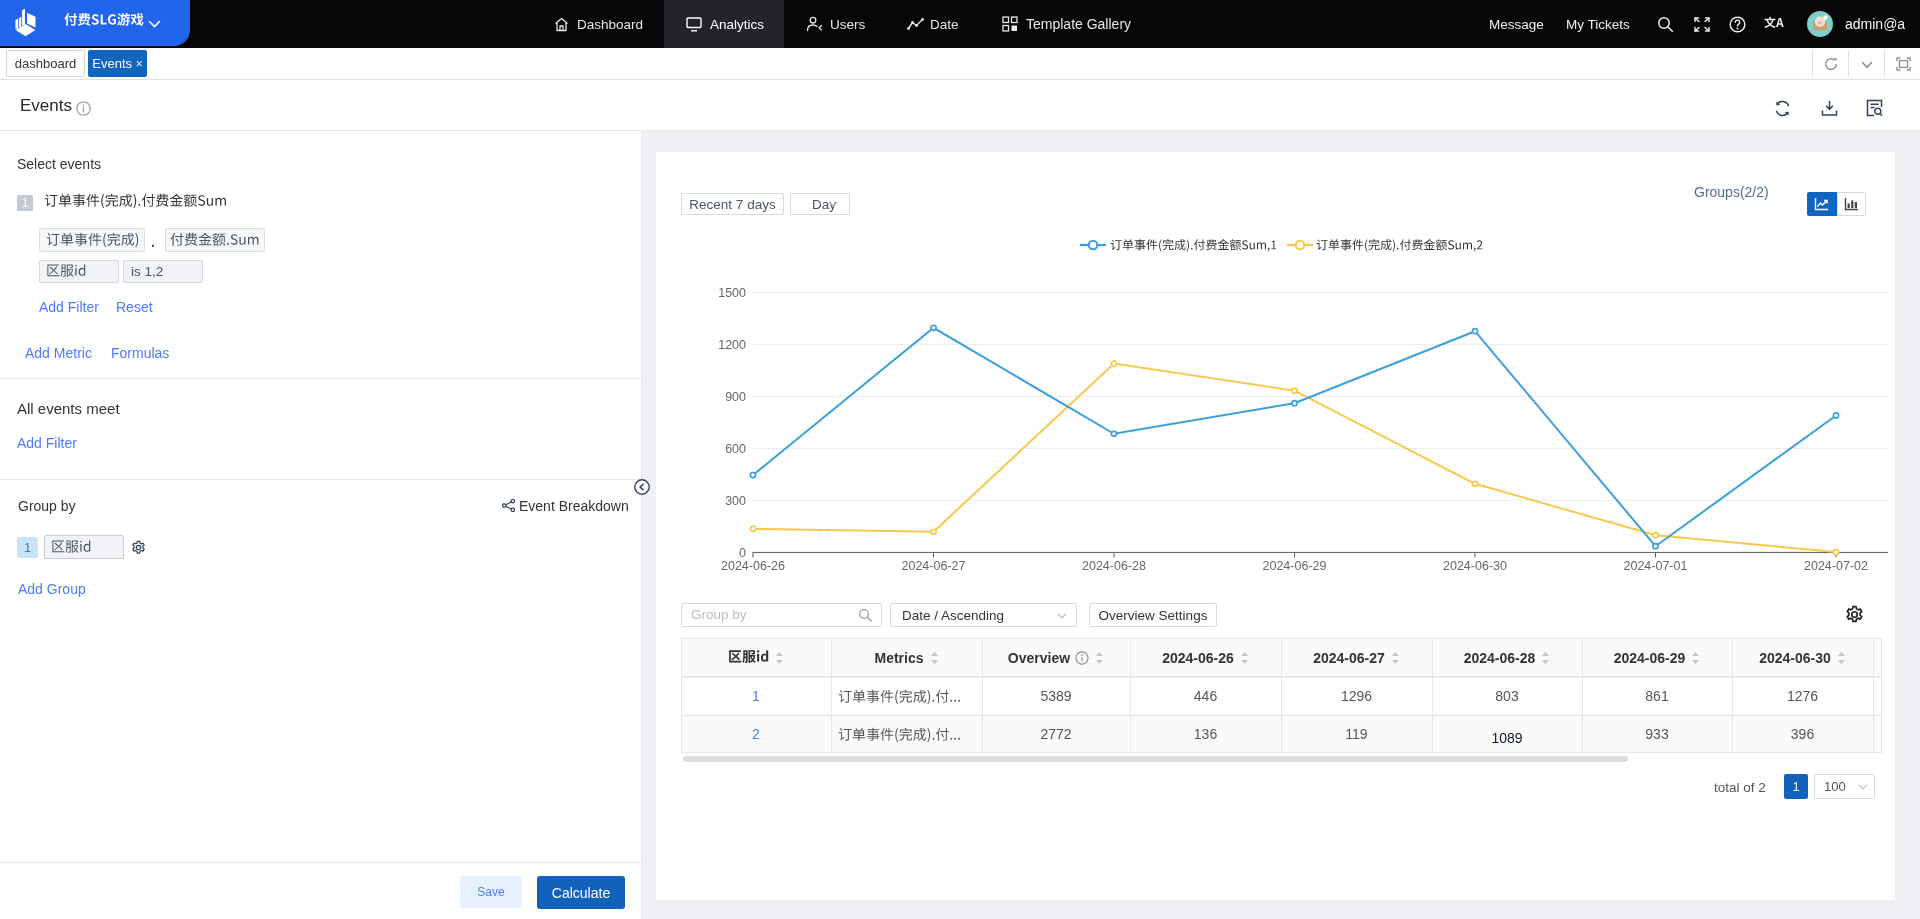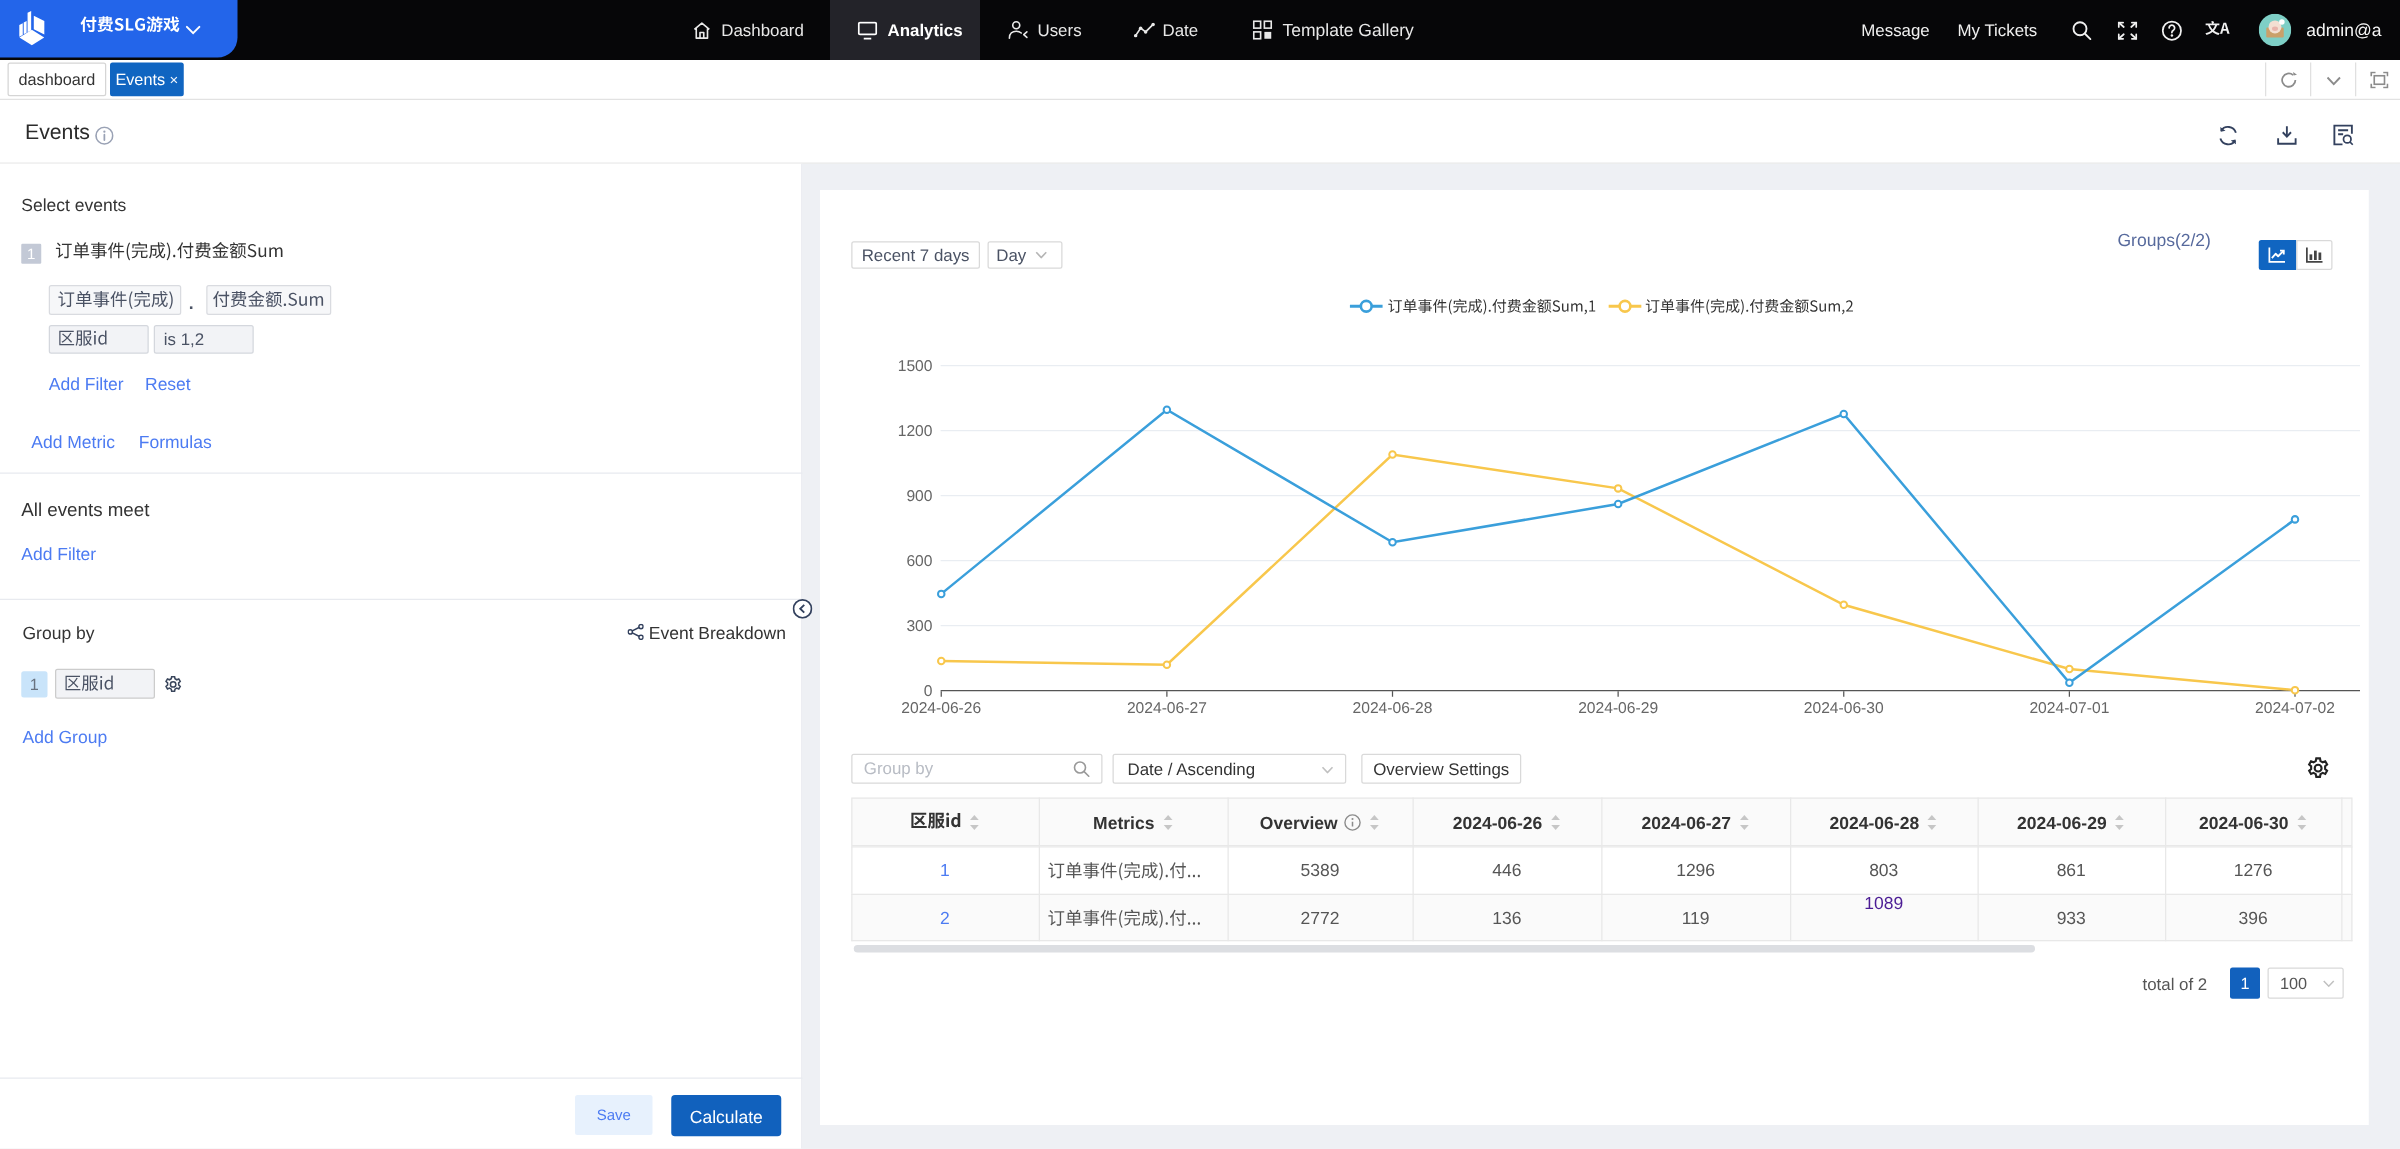--- a/index.html
+++ b/index.html
@@ -28,21 +28,21 @@
   </svg>
 <div class="ab" style="left:664px;top:0;width:120px;height:48px;background:#232329"></div>
 <svg class="ab" style="left:554px;top:17px" width="15" height="15" viewBox="0 0 15 15">
     <path d="M1.5 6.5 L7.5 1.5 L13.5 6.5 M3 5.8 V13.5 H12 V5.8 M6 13.5 V9 H9 V13.5" stroke="#e8e8e8" stroke-width="1.3" fill="none" stroke-linejoin="round"></path>
   </svg>
 <div class="ab flex" style="left:577px;top:0;height:48px;color:#e8e8e8;font-size:13.5px">Dashboard</div>
 <svg class="ab" style="left:686px;top:17px" width="16" height="15" viewBox="0 0 16 15">
     <rect x="1" y="1" width="14" height="9.5" rx="1" stroke="#fff" stroke-width="1.4" fill="none"></rect>
     <path d="M5 13.8 H11" stroke="#fff" stroke-width="1.4"></path>
   </svg>
-<div class="ab flex" style="left:710px;top:0;height:48px;color:#fff;font-size:13.5px;font-weight:bold">Analytics</div>
+<div class="ab flex" style="left:710px;top:0;height:48px;color:#fff;font-size:13.5px;font-weight:normal">Analytics</div>
 <svg class="ab" style="left:806px;top:16px" width="17" height="16" viewBox="0 0 17 16">
     <circle cx="7" cy="4.2" r="2.8" stroke="#e8e8e8" stroke-width="1.3" fill="none"></circle>
     <path d="M1.5 14.5 C1.5 10.8 4 9 7 9 C8.6 9 10 9.5 11 10.4" stroke="#e8e8e8" stroke-width="1.3" fill="none" stroke-linecap="round"></path>
     <path d="M15.5 9.5 L13 11.7 L15.5 13.9" stroke="#e8e8e8" stroke-width="1.3" fill="none" stroke-linecap="round" stroke-linejoin="round"></path>
   </svg>
 <div class="ab flex" style="left:830px;top:0;height:48px;color:#e8e8e8;font-size:13.5px">Users</div>
 <svg class="ab" style="left:907px;top:18px" width="17" height="12" viewBox="0 0 17 12">
     <path d="M1.5 10.5 L5.5 4.5 L9.5 7.5 L15.5 1.5" stroke="#e8e8e8" stroke-width="1.4" fill="none" stroke-linecap="round" stroke-linejoin="round"></path>
     <circle cx="1.5" cy="10.5" r="1.4" fill="#e8e8e8"></circle>
     <circle cx="5.5" cy="4.5" r="1.4" fill="#e8e8e8"></circle>
@@ -205,21 +205,21 @@
 <div class="ab" style="left:18px;top:581px;font-size:14px;color:#4c7bf2">Add Group</div>
 <div class="ab" style="left:0;top:862px;width:642px;height:1px;background:#e8eaef"></div>
 <div class="ab flex" style="left:460px;top:876px;width:62px;height:32px;background:#e7f1fd;border-radius:2px;color:#4c7bf2;font-size:12px;justify-content:center">Save</div>
 <div class="ab flex" style="left:537px;top:876px;width:88px;height:33px;background:#1161bd;border-radius:3px;color:#fff;font-size:14px;justify-content:center">Calculate</div>
 <svg class="ab" style="left:634px;top:479px" width="16" height="16" viewBox="0 0 16 16">
     <circle cx="8" cy="8" r="7.2" fill="#fff" stroke="#33415e" stroke-width="1.4"></circle>
     <path d="M9.4 4.9 L6.2 8 L9.4 11.1" stroke="#33415e" stroke-width="1.5" fill="none"></path>
   </svg>
 <div class="ab" style="left:656px;top:152px;width:1239px;height:748px;background:#fff"></div>
 <div class="ab flex" style="left:681px;top:193px;width:103px;height:22px;border:1px solid #d9d9d9;border-radius:2px;font-size:13.5px;color:#4a5264;justify-content:center">Recent 7 days</div>
-<div class="ab flex" style="left:790px;top:193px;width:60px;height:22px;border:1px solid #d9d9d9;border-radius:2px;font-size:13.5px;color:#4a5264;padding-left:6px">Day</div>
+<div class="ab flex" style="left:790px;top:193px;width:60px;height:22px;border:1px solid #d9d9d9;border-radius:2px;font-size:13.5px;color:#4a5264;padding-left:21px">Day</div>
 <svg class="ab" style="left:828px;top:201px" width="10" height="6" viewBox="0 0 10 6">
     <path d="M1 .8 L5 5 L9 .8" stroke="#b5b5b5" stroke-width="1.3" fill="none"></path>
   </svg>
 <div class="ab" style="left:1694px;top:184px;font-size:14px;color:#56699c">Groups(2/2)</div>
 <div class="ab" style="left:1807px;top:192px;width:30px;height:24px;background:#1065c1;border-radius:2px 0 0 2px"></div>
 <div class="ab" style="left:1837px;top:192px;width:29px;height:24px;background:#fff;border:1px solid #d9d9d9;border-radius:0 2px 2px 0"></div>
 <svg class="ab" style="left:1814px;top:197px" width="15" height="14" viewBox="0 0 15 14">
     <path d="M1.5 1 V12.5 H14" stroke="#fff" stroke-width="1.4" fill="none"></path>
     <path d="M3.5 9.5 L6.5 6 L8.5 8 L13 3.5" stroke="#fff" stroke-width="1.5" fill="none" stroke-linejoin="round"></path>
     <path d="M13 6.5 V3.5 H10" stroke="#fff" stroke-width="1.5" fill="none"></path>
@@ -380,21 +380,21 @@
     <div class="ab flex" style="left:1192px;top:39px;width:9px;height:38px;justify-content:center;font-size:14px;color:#555"></div>
     <div class="ab flex" style="left:0;top:77px;width:150px;height:38px;justify-content:center;font-size:14px;color:#4c7bf2">2</div>
     <div class="ab" style="left:157px;top:89px">
       <svg width="123.0" height="16.8" viewBox="0 -12.6 123.0 16.8">
         <path d="M1.6 -10.8C2.3 -10.1 3.3 -9.1 3.7 -8.5L4.5 -9.2C4 -9.8 3.1 -10.8 2.3 -11.5ZM2.9 0.8C3.1 0.5 3.5 0.2 6.5 -1.8C6.3 -2.1 6.2 -2.5 6.1 -2.8L4.1 -1.4V-7.4H0.7V-6.4H3.1V-1.3C3.1 -0.7 2.6 -0.3 2.3 -0.1C2.5 0.1 2.8 0.5 2.9 0.8ZM5.5 -10.6V-9.5H9.8V-0.4C9.8 -0.2 9.7 -0.1 9.5 -0.1C9.2 -0.1 8.2 -0.1 7.1 -0.1C7.3 0.2 7.5 0.7 7.6 1.1C8.9 1.1 9.8 1 10.3 0.8C10.8 0.6 10.9 0.3 10.9 -0.4V-9.5H13.4V-10.6Z M17.1 -6.1H20.4V-4.6H17.1ZM21.5 -6.1H25V-4.6H21.5ZM17.1 -8.4H20.4V-7H17.1ZM21.5 -8.4H25V-7H21.5ZM23.9 -11.7C23.6 -11 23 -10 22.5 -9.3H19.1L19.7 -9.6C19.4 -10.2 18.8 -11.1 18.2 -11.7L17.3 -11.3C17.8 -10.7 18.4 -9.9 18.7 -9.3H16.1V-3.7H20.4V-2.4H14.8V-1.4H20.4V1.1H21.5V-1.4H27.3V-2.4H21.5V-3.7H26.1V-9.3H23.7C24.1 -9.9 24.6 -10.7 25.1 -11.3Z M29.9 -1.8V-1H34.4V-0.1C34.4 0.2 34.3 0.3 34.1 0.3C33.8 0.3 33 0.3 32.1 0.3C32.3 0.5 32.5 0.9 32.5 1.2C33.7 1.2 34.4 1.1 34.9 1C35.3 0.8 35.5 0.6 35.5 -0.1V-1H38.9V-0.4H39.9V-2.9H41.4V-3.7H39.9V-5.5H35.5V-6.5H39.7V-8.9H35.5V-9.8H41.1V-10.6H35.5V-11.8H34.4V-10.6H28.9V-9.8H34.4V-8.9H30.4V-6.5H34.4V-5.5H30V-4.7H34.4V-3.7H28.7V-2.9H34.4V-1.8ZM31.4 -8.2H34.4V-7.2H31.4ZM35.5 -8.2H38.6V-7.2H35.5ZM35.5 -4.7H38.9V-3.7H35.5ZM35.5 -2.9H38.9V-1.8H35.5Z M46.4 -4.8V-3.8H50.5V1.1H51.5V-3.8H55.3V-4.8H51.5V-7.9H54.7V-8.9H51.5V-11.6H50.5V-8.9H48.6C48.8 -9.5 48.9 -10.2 49.1 -10.8L48 -11.1C47.7 -9.2 47.1 -7.4 46.3 -6.3C46.6 -6.1 47 -5.9 47.2 -5.7C47.6 -6.3 48 -7.1 48.2 -7.9H50.5V-4.8ZM45.8 -11.7C45 -9.6 43.8 -7.5 42.4 -6.1C42.6 -5.9 42.9 -5.3 43 -5.1C43.5 -5.6 43.9 -6.1 44.3 -6.7V1.1H45.3V-8.4C45.9 -9.3 46.4 -10.4 46.7 -11.4Z M59.3 2.7 60.1 2.4C58.9 0.4 58.4 -2 58.4 -4.4C58.4 -6.7 58.9 -9.1 60.1 -11.1L59.3 -11.5C58.1 -9.4 57.3 -7.1 57.3 -4.4C57.3 -1.6 58.1 0.7 59.3 2.7Z M63.9 -7.6V-6.7H71.5V-7.6ZM61.5 -5V-4.1H65.3C65.1 -1.6 64.5 -0.4 61.3 0.3C61.5 0.5 61.8 0.9 61.9 1.1C65.4 0.4 66.2 -1.1 66.4 -4.1H68.8V-0.5C68.8 0.6 69.1 0.9 70.4 0.9C70.7 0.9 72.3 0.9 72.6 0.9C73.7 0.9 74 0.4 74.1 -1.5C73.8 -1.6 73.4 -1.8 73.2 -1.9C73.1 -0.3 73 -0.1 72.5 -0.1C72.1 -0.1 70.8 -0.1 70.5 -0.1C70 -0.1 69.9 -0.1 69.9 -0.5V-4.1H73.9V-5ZM66.6 -11.6C66.9 -11.1 67.1 -10.6 67.3 -10.2H61.9V-7H62.9V-9.1H72.5V-7H73.6V-10.2H68.6C68.4 -10.7 68 -11.4 67.7 -11.9Z M82.3 -11.7C82.3 -10.9 82.4 -10.2 82.4 -9.4H76.5V-5.4C76.5 -3.6 76.4 -1.2 75.2 0.5C75.5 0.6 75.9 1 76.1 1.2C77.4 -0.6 77.6 -3.5 77.6 -5.4V-5.5H80.2C80.1 -3.1 80.1 -2.2 79.9 -2C79.8 -1.9 79.6 -1.9 79.4 -1.9C79.2 -1.9 78.6 -1.9 77.9 -1.9C78.1 -1.7 78.2 -1.2 78.2 -1C78.9 -0.9 79.6 -0.9 79.9 -0.9C80.3 -1 80.5 -1.1 80.8 -1.3C81.1 -1.7 81.1 -2.9 81.2 -6.1C81.2 -6.2 81.2 -6.5 81.2 -6.5H77.6V-8.4H82.5C82.7 -6.1 83 -4 83.5 -2.4C82.6 -1.3 81.5 -0.5 80.3 0.2C80.5 0.4 80.9 0.8 81 1.1C82.1 0.4 83.1 -0.4 83.9 -1.3C84.6 0.2 85.4 1 86.5 1C87.6 1 88 0.3 88.2 -2.1C87.9 -2.2 87.5 -2.4 87.2 -2.6C87.2 -0.8 87 -0.1 86.6 -0.1C85.9 -0.1 85.2 -0.9 84.7 -2.2C85.8 -3.6 86.6 -5.2 87.2 -7L86.1 -7.3C85.7 -5.9 85.1 -4.6 84.3 -3.5C84 -4.8 83.7 -6.5 83.6 -8.4H88V-9.4H83.5C83.5 -10.2 83.4 -10.9 83.4 -11.7ZM84.1 -11.1C85 -10.6 86.1 -9.9 86.6 -9.4L87.3 -10.1C86.7 -10.6 85.6 -11.3 84.8 -11.7Z M90.1 2.7C91.4 0.7 92.2 -1.6 92.2 -4.4C92.2 -7.1 91.4 -9.4 90.1 -11.5L89.3 -11.1C90.5 -9.1 91.1 -6.7 91.1 -4.4C91.1 -2 90.5 0.4 89.3 2.4Z M95.4 0.2C95.9 0.2 96.3 -0.2 96.3 -0.8C96.3 -1.4 95.9 -1.8 95.4 -1.8C94.9 -1.8 94.5 -1.4 94.5 -0.8C94.5 -0.2 94.9 0.2 95.4 0.2Z M103.1 -5.7C103.8 -4.6 104.7 -3.1 105.1 -2.2L106.1 -2.7C105.6 -3.6 104.7 -5 104 -6.1ZM107.9 -11.6V-8.7H102.2V-7.6H107.9V-0.3C107.9 0 107.7 0.1 107.4 0.1C107.1 0.1 105.9 0.1 104.7 0.1C104.9 0.4 105.1 0.9 105.2 1.1C106.7 1.1 107.6 1.1 108.2 1C108.7 0.8 108.9 0.5 108.9 -0.3V-7.6H110.7V-8.7H108.9V-11.6ZM101.5 -11.7C100.7 -9.5 99.3 -7.4 97.9 -6C98.1 -5.7 98.4 -5.2 98.5 -4.9C99 -5.4 99.5 -6 100 -6.6V1.1H101V-8.3C101.6 -9.2 102.1 -10.3 102.5 -11.4Z M113.3 0.2C113.8 0.2 114.2 -0.2 114.2 -0.8C114.2 -1.4 113.8 -1.8 113.3 -1.8C112.8 -1.8 112.4 -1.4 112.4 -0.8C112.4 -0.2 112.8 0.2 113.3 0.2Z M117.2 0.2C117.7 0.2 118.1 -0.2 118.1 -0.8C118.1 -1.4 117.7 -1.8 117.2 -1.8C116.7 -1.8 116.3 -1.4 116.3 -0.8C116.3 -0.2 116.7 0.2 117.2 0.2Z M121.1 0.2C121.6 0.2 122 -0.2 122 -0.8C122 -1.4 121.6 -1.8 121.1 -1.8C120.6 -1.8 120.2 -1.4 120.2 -0.8C120.2 -0.2 120.6 0.2 121.1 0.2Z" fill="#555"></path>
       </svg>
     </div>
     <div class="ab flex" style="left:301px;top:77px;width:148px;height:38px;justify-content:center;font-size:14px;color:#555">2772</div>
     <div class="ab flex" style="left:449px;top:77px;width:151px;height:38px;justify-content:center;font-size:14px;color:#555">136</div>
     <div class="ab flex" style="left:600px;top:77px;width:151px;height:38px;justify-content:center;font-size:14px;color:#555">119</div>
-    <div class="ab flex" style="left:751px;top:65px;width:150px;height:38px;justify-content:center;font-size:14px;color:#4c1d95">1089</div>
+    <div class="ab flex" style="left:751px;top:81px;width:150px;height:38px;justify-content:center;font-size:14px;color:#0f172a">1089</div>
     <div class="ab flex" style="left:901px;top:77px;width:150px;height:38px;justify-content:center;font-size:14px;color:#555">933</div>
     <div class="ab flex" style="left:1051px;top:77px;width:141px;height:38px;justify-content:center;font-size:14px;color:#555">396</div>
     <div class="ab flex" style="left:1192px;top:77px;width:9px;height:38px;justify-content:center;font-size:14px;color:#555"></div>
   </div>
 <div class="ab" style="left:683px;top:756px;width:945px;height:6px;background:#dcdee2;border-radius:3px"></div>
 <div class="ab" style="left:1714px;top:780px;font-size:13.5px;color:#555">total of 2</div>
 <div class="ab flex" style="left:1784px;top:774px;width:24px;height:25px;background:#1261bd;border-radius:2px;color:#fff;font-size:13px;justify-content:center">1</div>
 <div class="ab flex" style="left:1814px;top:774px;width:61px;height:25px;border:1px solid #d9d9d9;border-radius:2px;background:#fff;font-size:13px;color:#555;padding-left:9px">100</div>
 <svg class="ab" style="left:1858px;top:784px" width="10" height="6" viewBox="0 0 10 6">
     <path d="M1 .8 L5 5 L9 .8" stroke="#c0c0c0" stroke-width="1.2" fill="none"></path>

